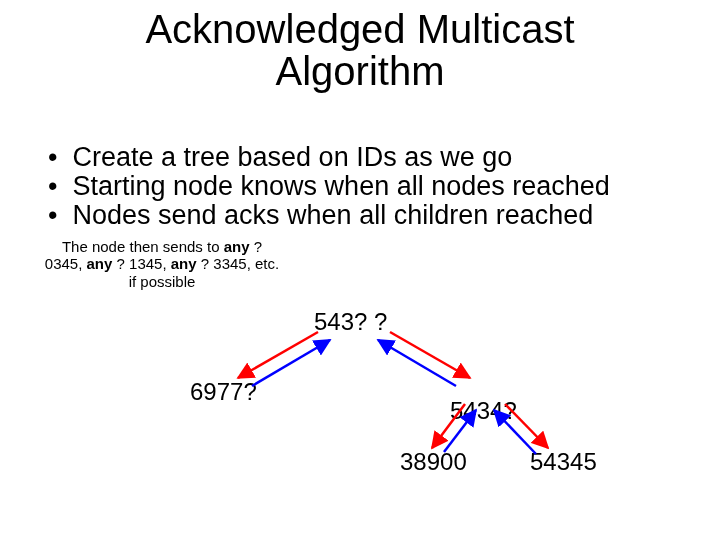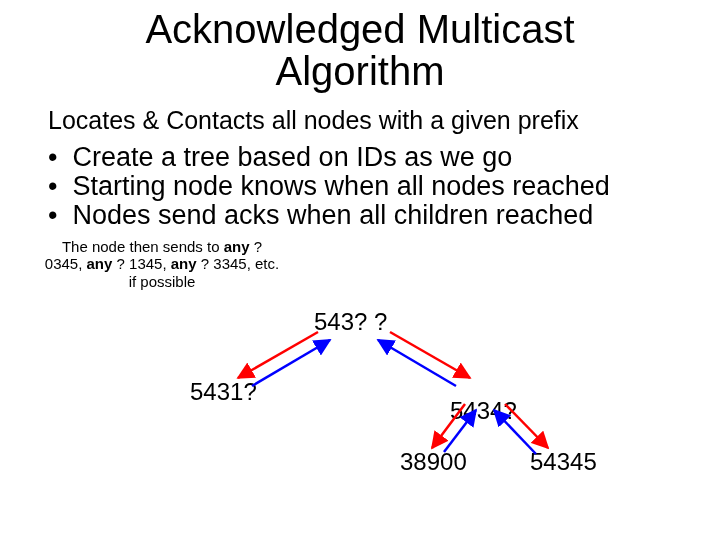--- a/index.html
+++ b/index.html
@@ -73,34 +73,33 @@
 </head>
 <body>
 
 <div class="slide">
 
   <div class="title">
     <span>Acknowledged Multicast</span><br>
     <span>Algorithm</span>
   </div>
 
-  <div class="subtitle">Locates &amp; Contacts all nodes with a given prefix</div>
 
   <div class="bullets">
     <div class="row">•  <span>Create a tree based on IDs as we go</span></div>
     <div class="row">•  <span>Starting node knows when all nodes reached</span></div>
     <div class="row">•  <span>Nodes send acks when all children reached</span></div>
   </div>
 
   <div class="note">
     <span>The node then sends to </span><span class="bold">any</span><span> ? 0345, </span><span class="bold">any</span><span> ? 1345, </span><span class="bold">any</span><span> ? 3345, etc. if possible</span>
   </div>
 
   <div class="node-label n-root">543? ?</div>
-  <div class="node-label n-left">5431?</div>
+  <div class="node-label n-left">6977?</div>
   <div class="node-label n-right">5434?</div>
   <div class="node-label n-gc1">38900</div>
   <div class="node-label n-gc2">54345</div>
 
   <svg class="arrows" viewBox="0 0 720 540">
     <defs>
       <marker id="ah-red" viewBox="0 0 10 10" refX="9" refY="5" markerWidth="7" markerHeight="7" orient="auto-start-reverse">
         <path d="M 0 0 L 10 5 L 0 10 z" fill="#ff0000"></path>
       </marker>
       <marker id="ah-blue" viewBox="0 0 10 10" refX="9" refY="5" markerWidth="7" markerHeight="7" orient="auto-start-reverse">

